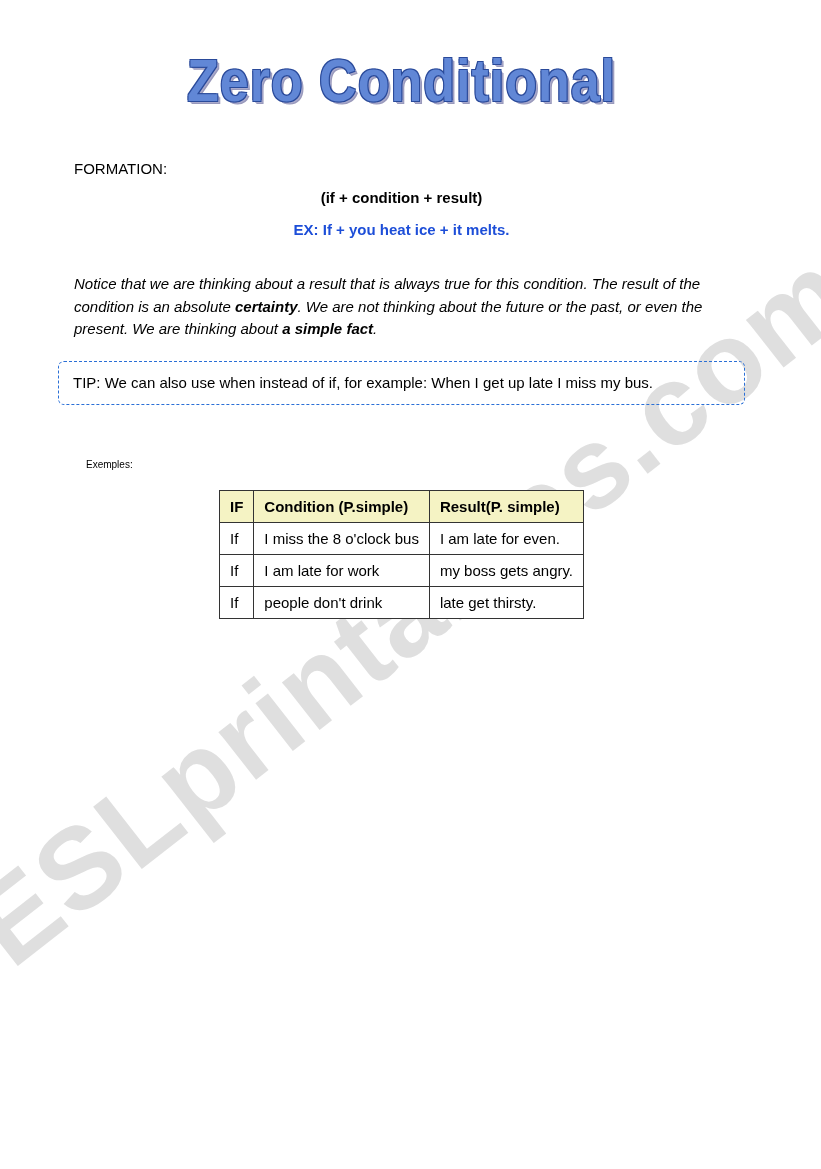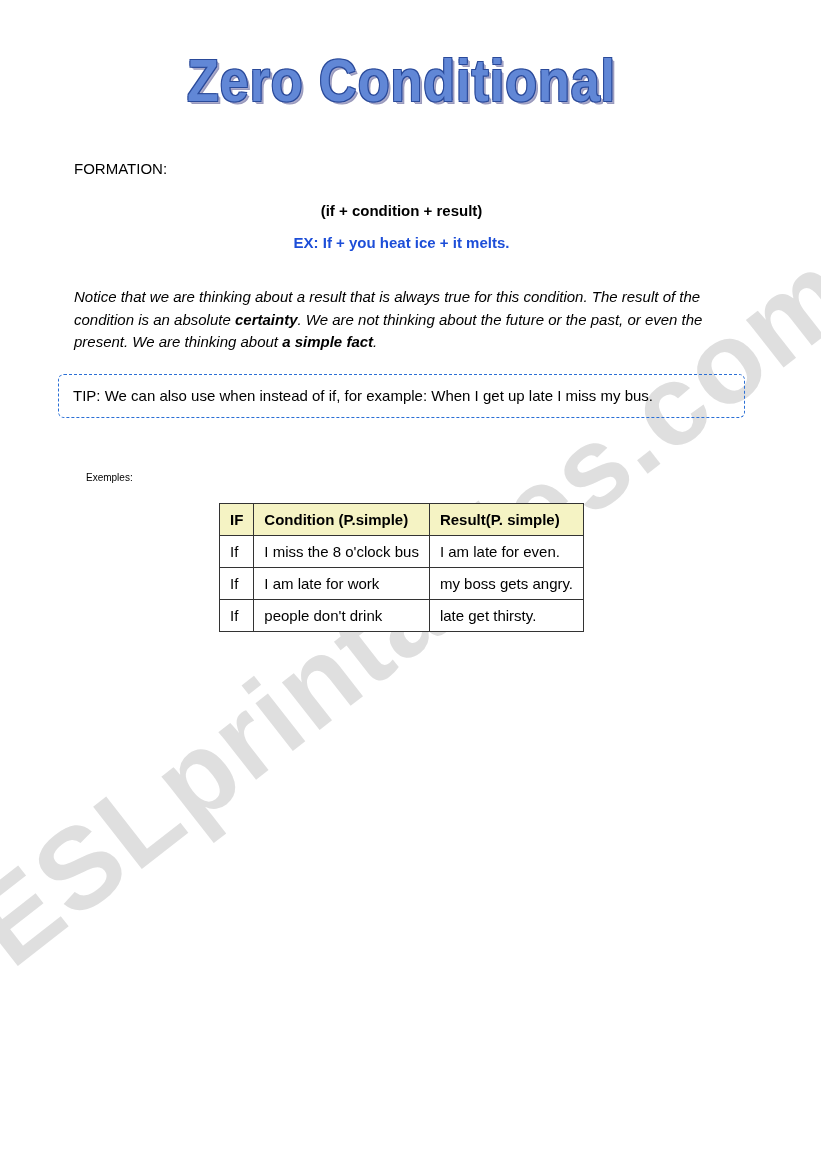--- a/index.html
+++ b/index.html
@@ -50,21 +50,21 @@
   .dashed-box .label {
     color: #0033cc;
     font-weight: normal;
   }
   .dashed-box .bold {
     font-weight: bold;
   }
   .section-label {
     font-size: 15px;
     color: #000;
-    margin: 6px 0 18px 22px;
+    margin: 6px 0 5px 22px;
   }
   .center-block {
     text-align: center;
     font-size: 15px;
     margin: 0 0 28px 0;
     line-height: 2.1;
   }
   .center-block .formula {
     font-weight: bold;
     color: #000;

